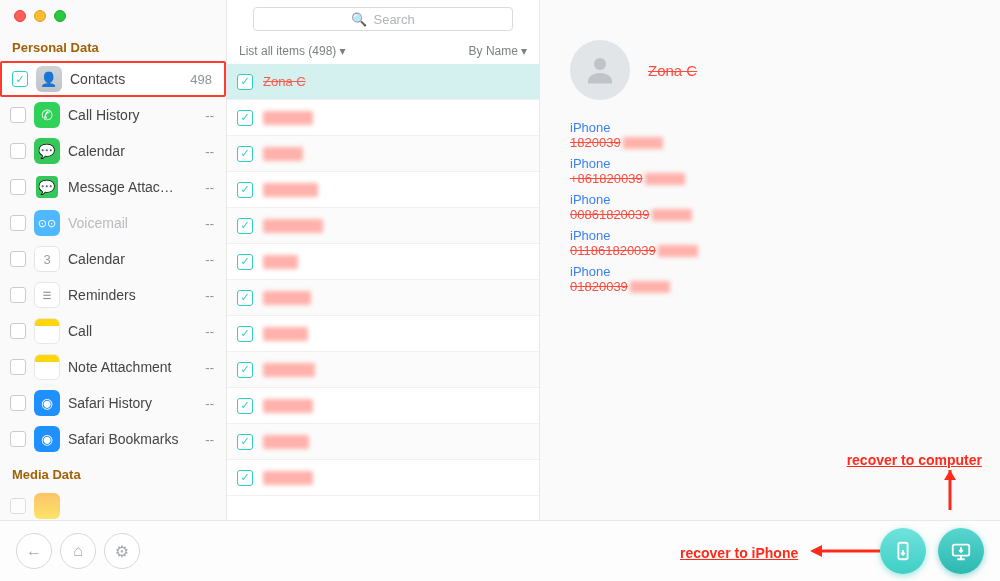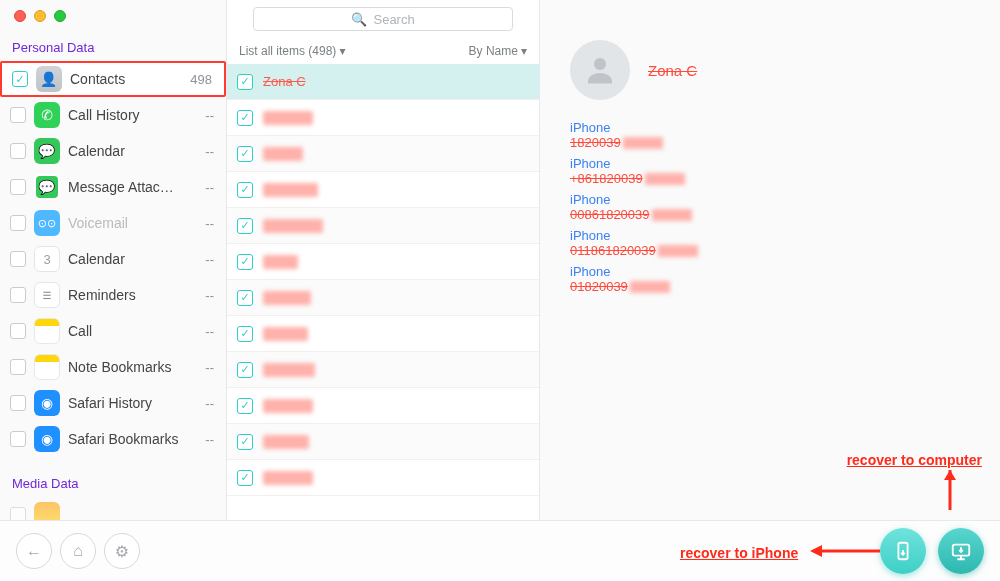--- a/index.html
+++ b/index.html
@@ -5,21 +5,21 @@
 * { margin:0; padding:0; box-sizing:border-box; font-family: -apple-system, "Helvetica Neue", Arial, sans-serif; }
 body { width:1000px; height:581px; background:#fafafa; position:relative; overflow:hidden; }
 
 
 .traffic { position:absolute; top:10px; left:14px; display:flex; gap:8px; }
 .traffic span { width:12px; height:12px; border-radius:50%; display:block; }
 .tl-close{background:#ff5f57;border:1px solid #e14640;} .tl-min{background:#febc2e;border:1px solid #dfa123;} .tl-max{background:#28c840;border:1px solid #1dad2c;}
 
 
 .sidebar { position:absolute; left:0; top:0; width:226px; height:520px; padding-top:34px; }
-.section-title { color:#6d28d9; font-size:13px; padding:6px 12px 6px 12px; }
+.section-title { color:#a16207; font-size:13px; padding:6px 12px 6px 12px;font-weight:bold; }
 .cat { display:flex; align-items:center; height:36px; padding:0 10px 0 10px; gap:8px; font-size:14px; color:#444; cursor:pointer;}
 .cat .chk { width:16px; height:16px; border:1px solid #c8ccd0; border-radius:3px; background:#fff; display:flex; align-items:center; justify-content:center; font-size:11px; color:#2dd0c5;}
 .cat .chk.on { border-color:#2dd0c5; }
 .cat .icon { width:26px; height:26px; border-radius:6px; display:flex; align-items:center; justify-content:center; font-size:14px; color:#fff; }
 .cat .count { margin-left:auto; color:#8d9297; font-size:13px; padding-right:2px;}
 .cat.selected { background: #fff; border:2px solid #ff3b30; border-radius:2px; }
 .ic-contacts{background:linear-gradient(#d0d4d8,#bfc3c7);} .ic-call{background:#30d158;} .ic-msg{background:#34c759;} .ic-attach{background:#34c759;border:2px solid #fff; box-sizing:border-box;} .ic-vm{background:#4fb8ff;} .ic-cal{background:#fff;border:1px solid #e5e5e5;color:#ff3b30;} .ic-rem{background:#fff;border:1px solid #e5e5e5;} .ic-notes{background:linear-gradient(#ffd60a 30%,#fff 30%);border:1px solid #e8e8e8;} .ic-noteatt{background:linear-gradient(#ffd60a 30%,#fff 30%);border:1px solid #e8e8e8;} .ic-safh{background:#1e90ff;} .ic-safb{background:#1e90ff;}
 
 
 .middle { position:absolute; left:226px; top:0; width:314px; height:520px; border-left:1px solid #e8e8e8; border-right:1px solid #e8e8e8; background:#fff; display:flex; flex-direction:column;}
@@ -119,37 +119,37 @@
   </div>
   <div class="cat">
     <span class="chk"></span>
     <span class="icon ic-notes"></span>
     <span>Call</span>
     <span class="count">--</span>
   </div>
   <div class="cat">
     <span class="chk"></span>
     <span class="icon ic-noteatt"></span>
-    <span>Note Bookmarks</span>
+    <span>Note Attachment</span>
     <span class="count">--</span>
   </div>
   <div class="cat">
     <span class="chk"></span>
     <span class="icon ic-safh">◉</span>
     <span>Safari History</span>
     <span class="count">--</span>
   </div>
   <div class="cat">
     <span class="chk"></span>
     <span class="icon ic-safb">◉</span>
     <span>Safari Bookmarks</span>
     <span class="count">--</span>
   </div>
 
-  <div class="section-title" style="margin-top:13px">Media Data</div>
+  <div class="section-title" style="margin-top:4px">Media Data</div>
   <div class="cat" style="opacity:.6">
     <span class="chk"></span>
     <span class="icon" style="background:linear-gradient(#ff9f0a,#ffd60a)"></span>
   </div>
 </div>
 
 <div class="middle">
   <div class="searchbar">
     <div class="searchbox">
       <span>🔍</span>

